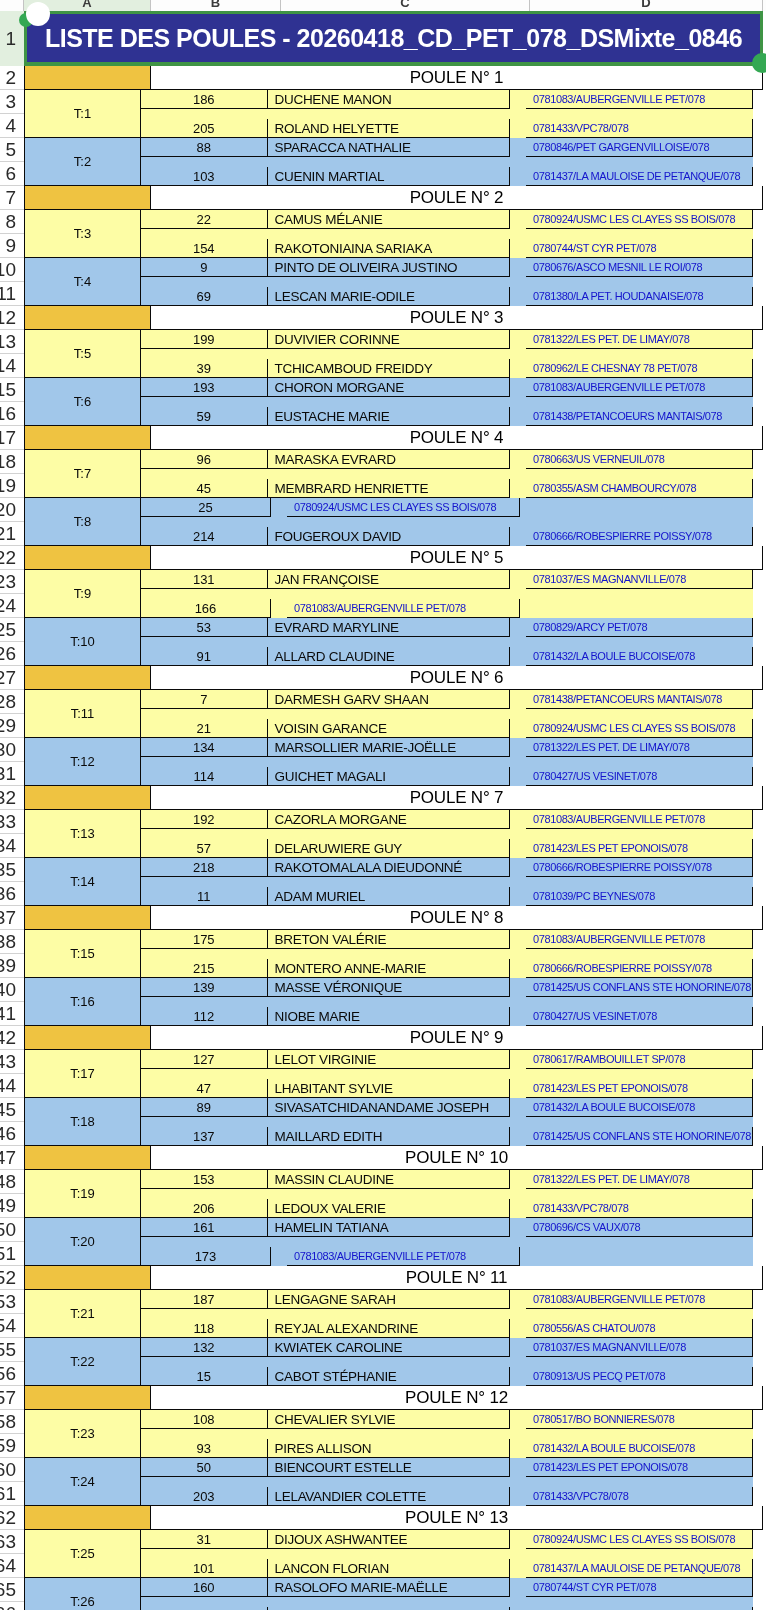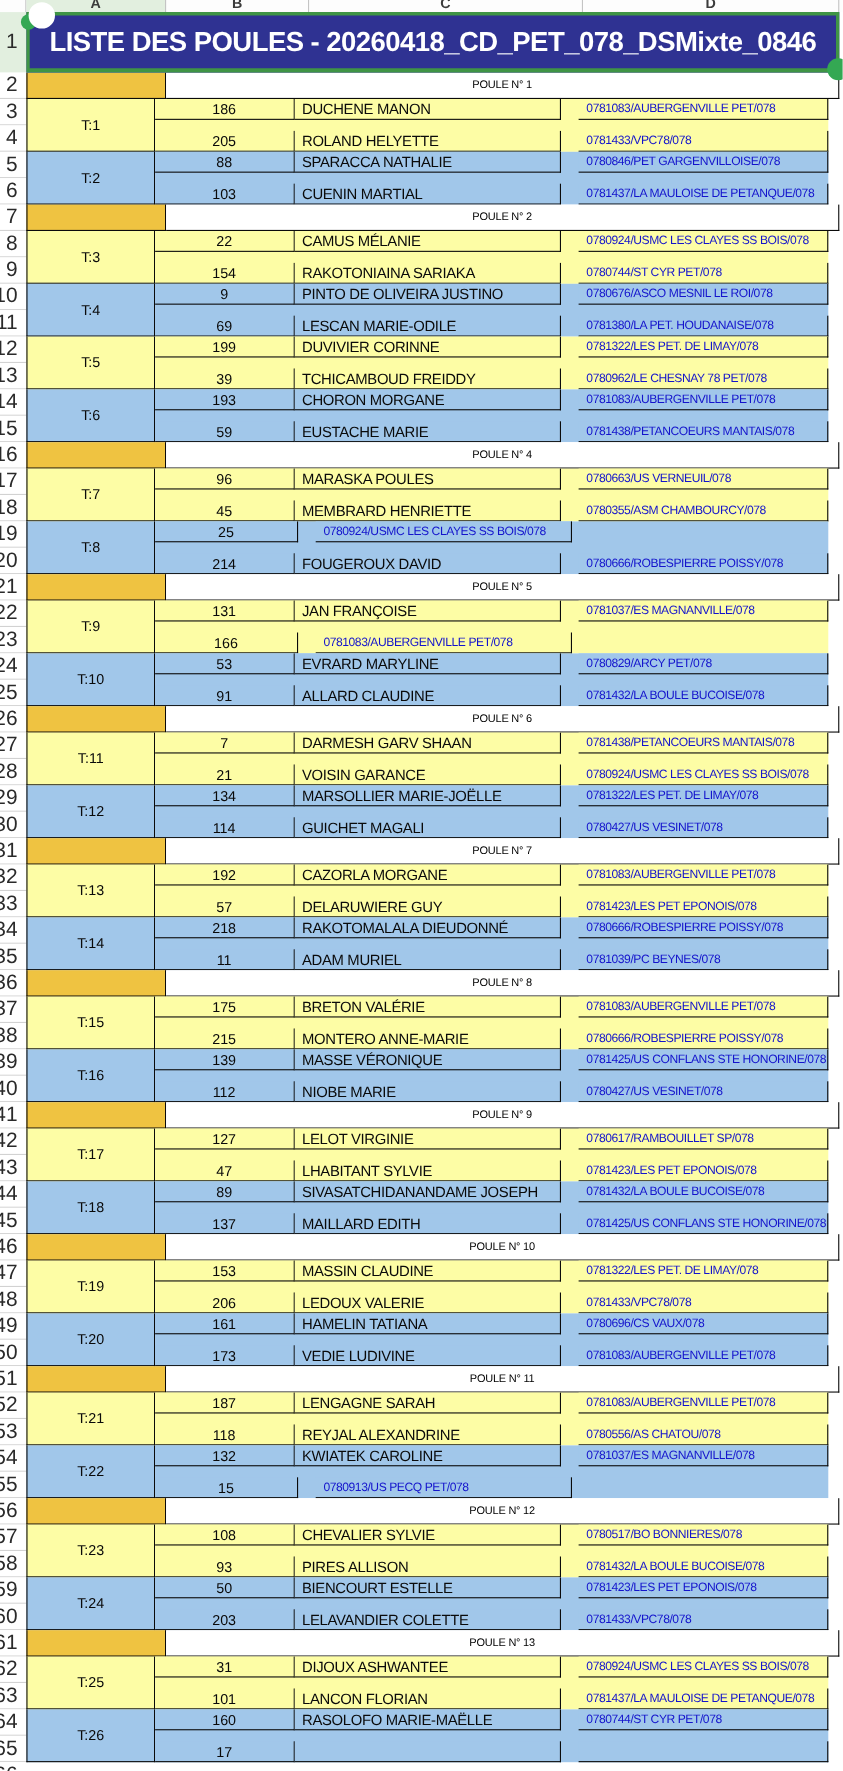--- a/index.html
+++ b/index.html
@@ -37,21 +37,21 @@
   .gcell{position:relative;height:24px;box-sizing:border-box;border-bottom:1px solid #d2d2d2;background:#fff;}
   .gcell span{position:absolute;right:8px;top:50%;transform:translateY(-50%);
               font-size:19px;color:#2a2a2a;white-space:nowrap;}
 
   
   .table{position:absolute;left:24px;top:66px;width:739px;}
   .prow{display:flex;height:24px;}
   .cell{box-sizing:border-box;border-right:1.5px solid #0a0a0a;border-bottom:1.5px solid #0a0a0a;
         display:flex;align-items:center;overflow:hidden;white-space:nowrap;}
   .goldA{width:127px;border-left:1.5px solid #0a0a0a;background:var(--gold);}
-  .poolT{width:612px;background:#fff;justify-content:center;font-size:10px;color:#000;letter-spacing:-0.2px;}
+  .poolT{width:612px;background:#fff;justify-content:center;font-size:17px;color:#000;letter-spacing:-0.2px;}
   .team{display:flex;height:48px;}
   .team .colA{width:117px;box-sizing:border-box;border-left:1.5px solid #0a0a0a;
               border-right:1.5px solid #0a0a0a;border-bottom:1.5px solid #0a0a0a;
               display:flex;align-items:center;justify-content:center;font-size:13px;color:#0a0a0a;}
   .rows{display:flex;flex-direction:column;width:612px;gap:10px;}
   .cB{width:130px;justify-content:center;font-size:13px;color:#0a0a0a;}
   .cC{width:249px;padding-left:7px;font-size:13.5px;color:#0a0a0a;letter-spacing:-0.3px;}
   .cD{width:233px;padding-left:7px;font-size:11px;color:var(--link);letter-spacing:-0.4px;margin-left:16px;}
   .yellow, .yellow .cB, .yellow .cC, .yellow .cD, .yellow.colA{background:var(--yellow);}
   .blue, .blue .cB, .blue .cC, .blue .cD, .blue.colA{background:var(--blue);}
@@ -354,20 +354,24 @@
             </div>
             <div class="prow player">
               <div class="cell cB">69</div>
               <div class="cell cC">LESCAN MARIE-ODILE</div>
               <div class="cell cD">0781380/LA PET. HOUDANAISE/078</div>
             </div>
           </div>
         </div>
       </div>
       <div class="pool-block">
+        <div class="prow">
+          <div class="cell goldA"></div>
+          <div class="cell poolT">POULE N° 3</div>
+        </div>
         <div class="team">
           <div class="colA yellow">T:5</div>
           <div class="rows yellow">
             <div class="prow player">
               <div class="cell cB">199</div>
               <div class="cell cC">DUVIVIER CORINNE</div>
               <div class="cell cD">0781322/LES PET. DE LIMAY/078</div>
             </div>
             <div class="prow player">
               <div class="cell cB">39</div>
@@ -395,21 +399,21 @@
       <div class="pool-block">
         <div class="prow">
           <div class="cell goldA"></div>
           <div class="cell poolT">POULE N° 4</div>
         </div>
         <div class="team">
           <div class="colA yellow">T:7</div>
           <div class="rows yellow">
             <div class="prow player">
               <div class="cell cB">96</div>
-              <div class="cell cC">MARASKA POULES</div>
+              <div class="cell cC">MARASKA EVRARD</div>
               <div class="cell cD">0780663/US VERNEUIL/078</div>
             </div>
             <div class="prow player">
               <div class="cell cB">45</div>
               <div class="cell cC">MEMBRARD HENRIETTE</div>
               <div class="cell cD">0780355/ASM CHAMBOURCY/078</div>
             </div>
           </div>
         </div>
         <div class="team">
@@ -629,21 +633,20 @@
         <div class="team">
           <div class="colA blue">T:20</div>
           <div class="rows blue">
             <div class="prow player">
               <div class="cell cB">161</div>
               <div class="cell cC">HAMELIN TATIANA</div>
               <div class="cell cD">0780696/CS VAUX/078</div>
             </div>
             <div class="prow player">
               <div class="cell cB">173</div>
-              <div class="cell cC">VEDIE LUDIVINE</div>
               <div class="cell cD">0781083/AUBERGENVILLE PET/078</div>
             </div>
           </div>
         </div>
       </div>
       <div class="pool-block">
         <div class="prow">
           <div class="cell goldA"></div>
           <div class="cell poolT">POULE N° 11</div>
         </div>
@@ -665,20 +668,21 @@
         <div class="team">
           <div class="colA blue">T:22</div>
           <div class="rows blue">
             <div class="prow player">
               <div class="cell cB">132</div>
               <div class="cell cC">KWIATEK CAROLINE</div>
               <div class="cell cD">0781037/ES MAGNANVILLE/078</div>
             </div>
             <div class="prow player">
               <div class="cell cB">15</div>
+              <div class="cell cC">CABOT STÉPHANIE</div>
               <div class="cell cD">0780913/US PECQ PET/078</div>
             </div>
           </div>
         </div>
       </div>
       <div class="pool-block">
         <div class="prow">
           <div class="cell goldA"></div>
           <div class="cell poolT">POULE N° 12</div>
         </div>

